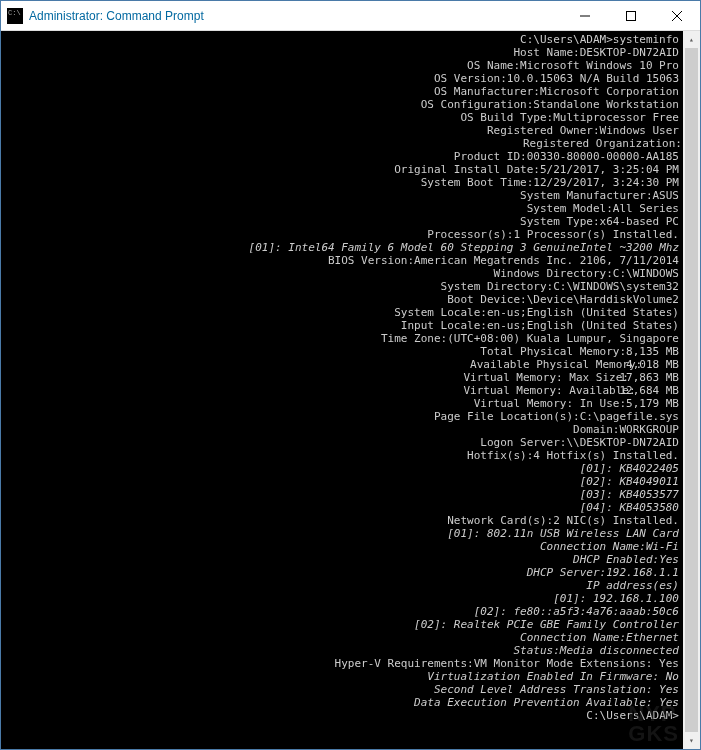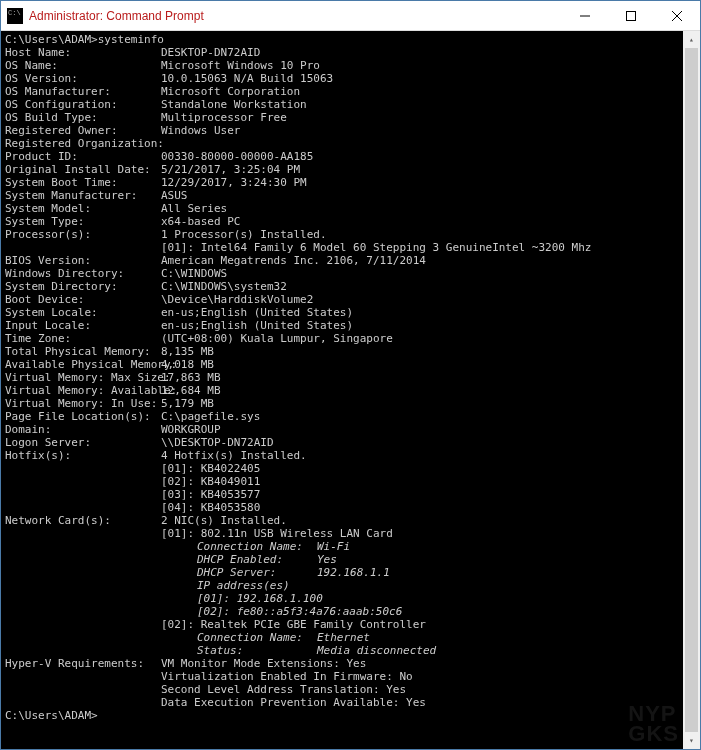--- a/index.html
+++ b/index.html
@@ -37,21 +37,21 @@
     color: #aaa;
     font-size: 7px;
     position: absolute;
     top: 1px;
     left: 1px;
   }
   .titlebar-text {
     flex: 1;
     font-family: 'Segoe UI', Tahoma, sans-serif;
     font-size: 12px;
-    color: #b91c1c;
+    color: #0369a1;
   }
   .titlebar-controls {
     display: flex;
   }
   .titlebar-btn {
     width: 46px;
     height: 30px;
     display: flex;
     align-items: center;
     justify-content: center;
@@ -98,23 +98,23 @@
     position: relative;
   }
   .scroll-thumb {
     position: absolute;
     top: 0;
     left: 2px;
     right: 2px;
     height: 100%;
     background: #cdcdcd;
   }
-  .row { display: block; }
+  .row { display: block; text-align: right; }
   .label { display: inline-block; width: 156px; }
-  .indent1 { padding-left: 156px; }
+  .indent1 { padding-left: 156px; font-style: italic; }
   .indent2 { padding-left: 192px; font-style: italic; }
   .nic-key { display: inline-block; width: 120px; }
   .watermark {
     position: absolute;
     bottom: 6px;
     right: 22px;
     color: #3a3a3a;
     font-family: Arial, sans-serif;
     font-weight: bold;
     font-size: 22px;

